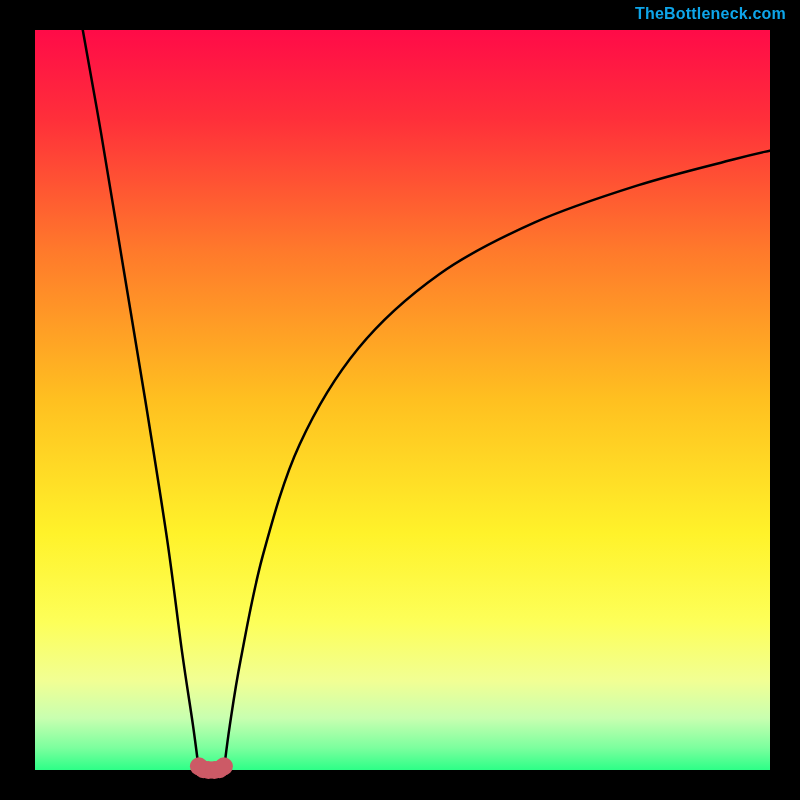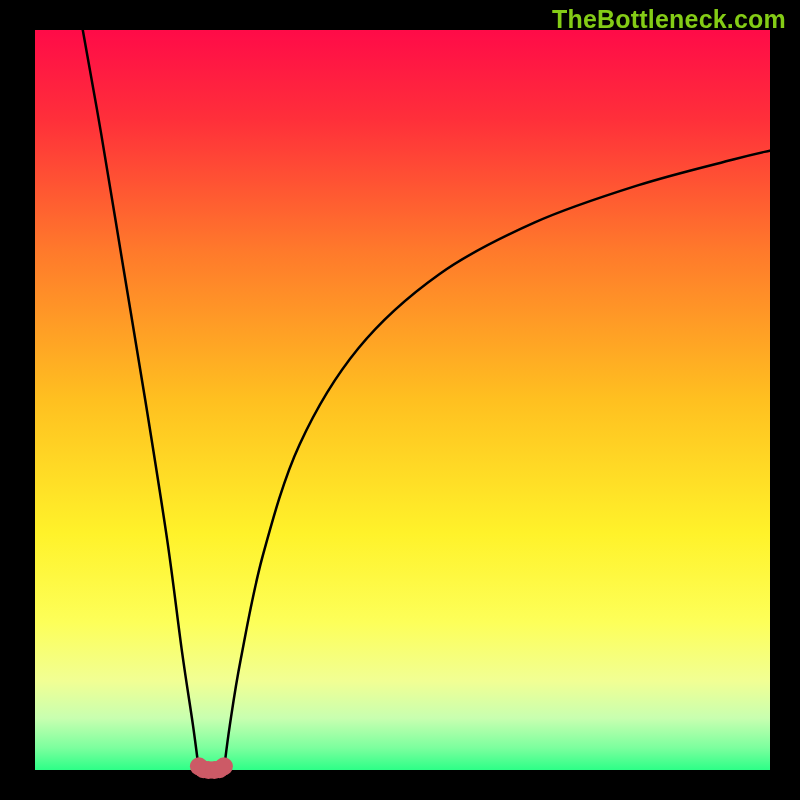--- a/index.html
+++ b/index.html
@@ -14,23 +14,23 @@
     position: relative;
     width: 800px;
     height: 800px;
     background: #000;
   }
   .watermark {
     position: absolute;
     top: 5px;
     right: 14px;
     font-family: Arial, Helvetica, sans-serif;
-    font-size: 25px;
+    font-size: 16px;
     font-weight: 600;
-    color: #84cc16;
+    color: #0ea5e9;
     letter-spacing: 0.2px;
     z-index: 10;
     margin-left: 17px;
   }
   svg {
     position: absolute;
     top: 0;
     left: 0;
   }
 </style>

